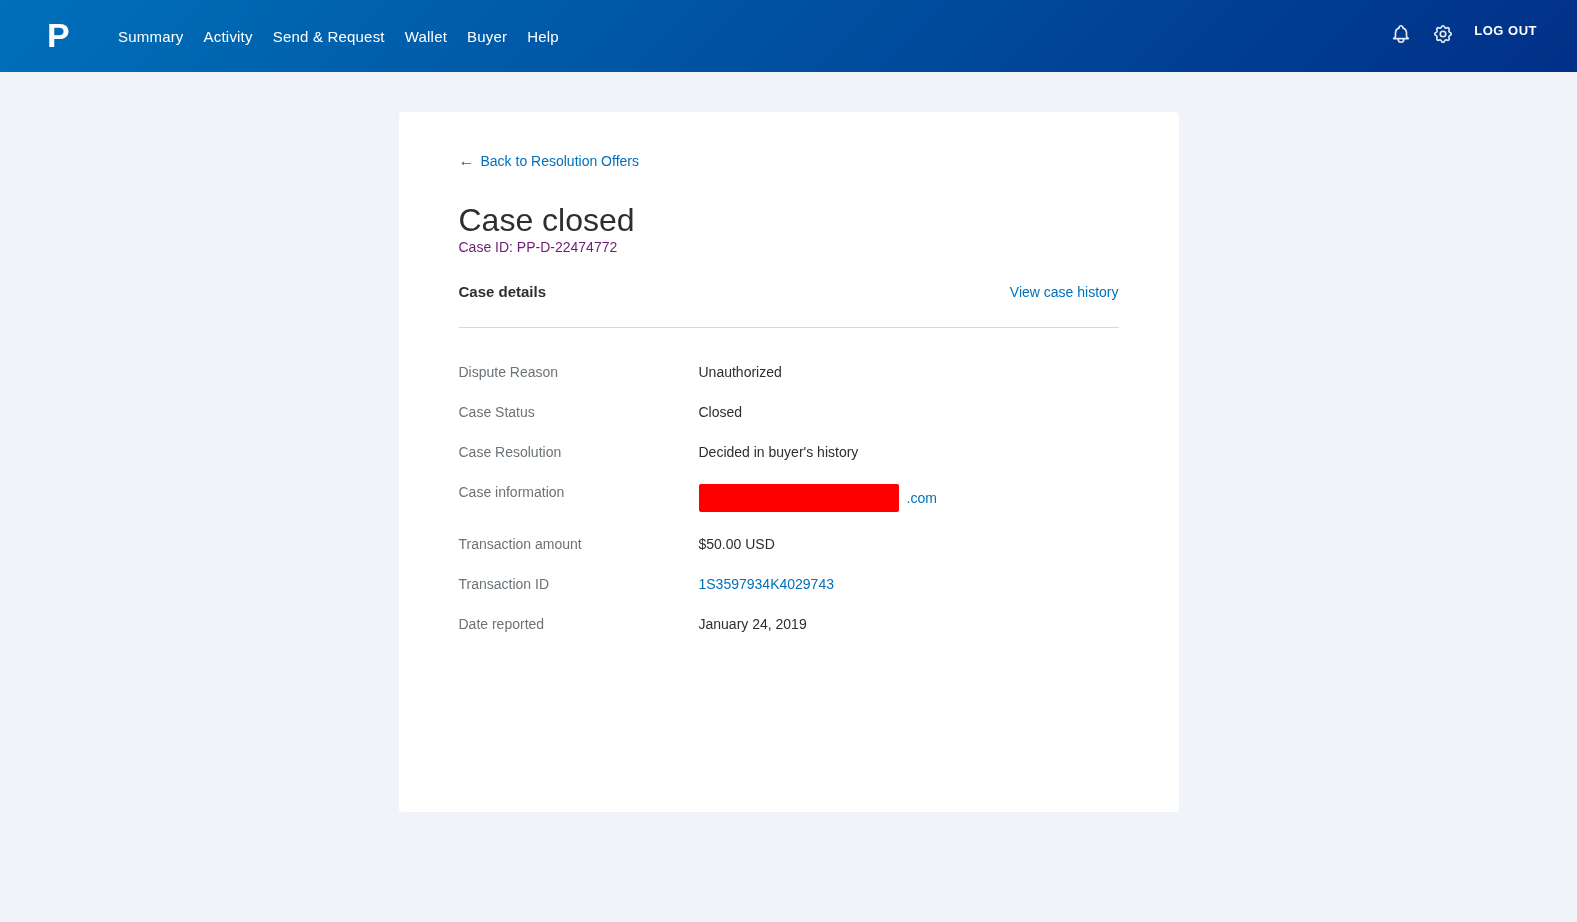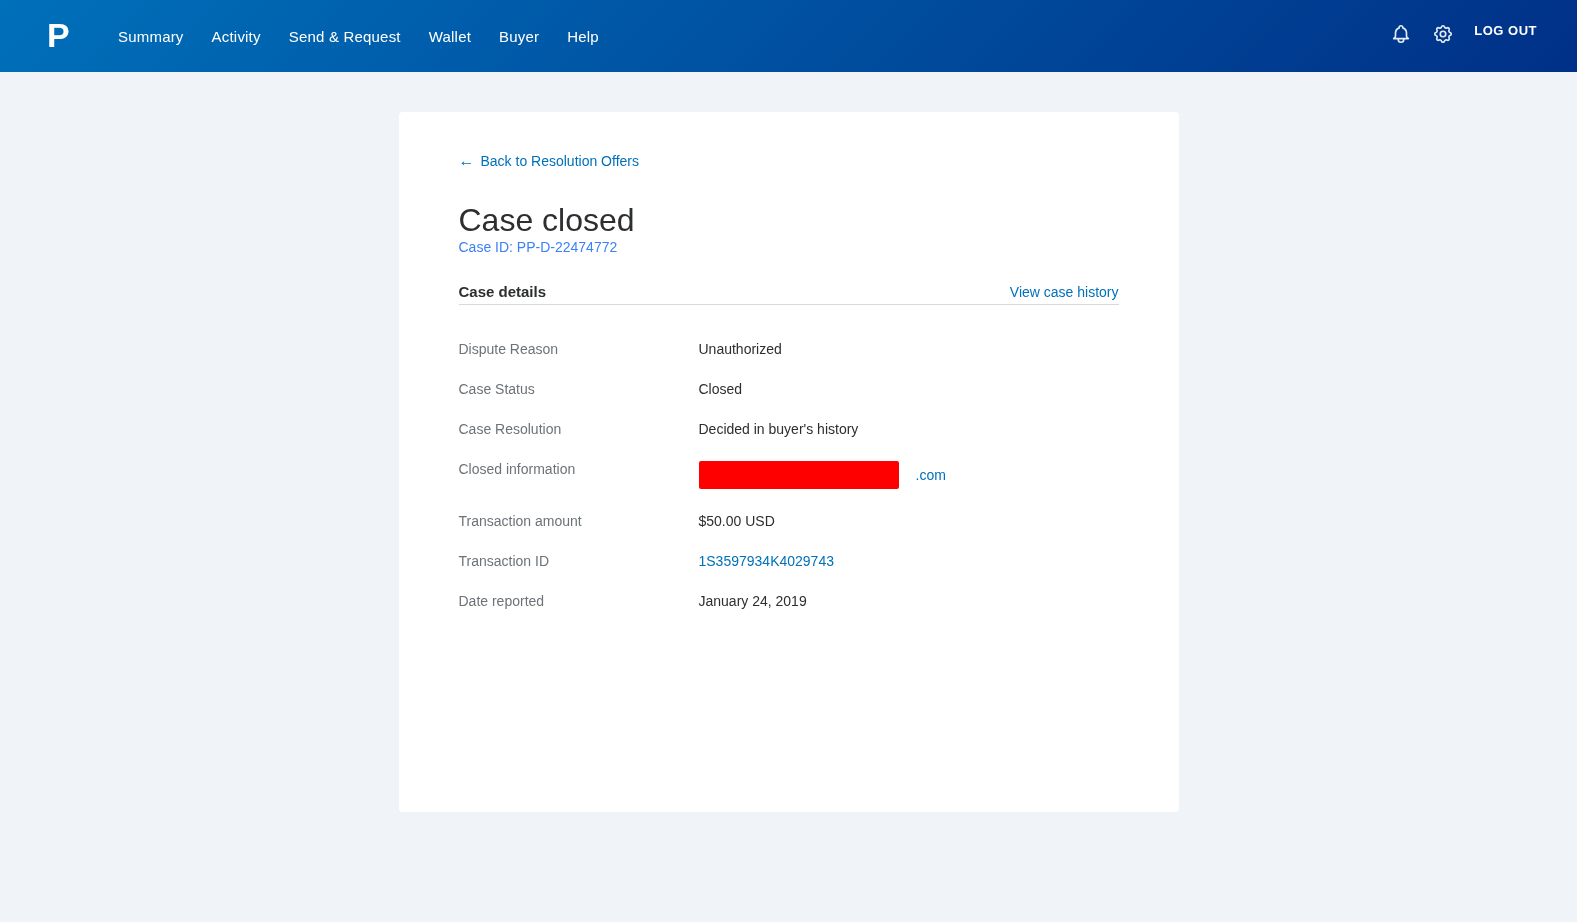--- a/index.html
+++ b/index.html
@@ -25,21 +25,21 @@
       display: flex;
       align-items: center;
       justify-content: center;
     }
     .paypal-logo svg {
       width: 38px;
       height: 38px;
     }
     .nav {
       display: flex;
-      gap: 28px;
+      gap: 20px;
       list-style: none;
       justify-content: space-between;
     }
     .nav-item {
       color: #fff;
       font-size: 15px;
       font-weight: 500;
       cursor: pointer;
       letter-spacing: 0.2px;
     }
@@ -99,38 +99,38 @@
     }
 
     
     .case-title {
       font-size: 32px;
       font-weight: 300;
       color: #2c2e2f;
     }
     .case-id {
       font-size: 14px;
-      color: #3b82f6;
+      color: #701a75;
       margin-bottom: 28px;
     }
 
     
     .case-description {
       font-size: 14px;
       color: #2c2e2f;
       margin-bottom: 28px;
     }
 
     
     .case-details-header {
       display: flex;
       justify-content: space-between;
       align-items: center;
       border-bottom: 1px solid #d9d9d9;
-      padding-bottom: 4px;
+      padding-bottom: 27px;
       margin-bottom: 24px;
     }
     .case-details-title {
       font-size: 15px;
       font-weight: 600;
       color: #2c2e2f;
     }
     .view-history-link {
       font-size: 14px;
       color: #0070ba;
@@ -157,21 +157,21 @@
     }
     .detail-value.link {
       color: #0070ba;
       cursor: pointer;
     }
 
     
     .buyer-info-wrapper {
       display: flex;
       align-items: center;
-      gap: 17px;
+      gap: 8px;
     }
     .redacted-bar {
       display: inline-block;
       width: 200px;
       height: 28px;
       background: #ff0000;
       border-radius: 2px;
     }
     .buyer-domain {
       font-size: 14px;
@@ -254,21 +254,21 @@
           <span class="detail-label">Case Status</span>
           <span class="detail-value">Closed</span>
         </div>
 
         <div class="detail-row">
           <span class="detail-label">Case Resolution</span>
           <span class="detail-value">Decided in buyer's history</span>
         </div>
 
         <div class="detail-row">
-          <span class="detail-label">Closed information</span>
+          <span class="detail-label">Case information</span>
           <div class="buyer-info-wrapper">
             <span class="redacted-bar"></span>
             <span class="buyer-domain">.com</span>
           </div>
         </div>
 
         <div class="detail-row">
           <span class="detail-label">Transaction amount</span>
           <span class="detail-value">$50.00 USD</span>
         </div>

